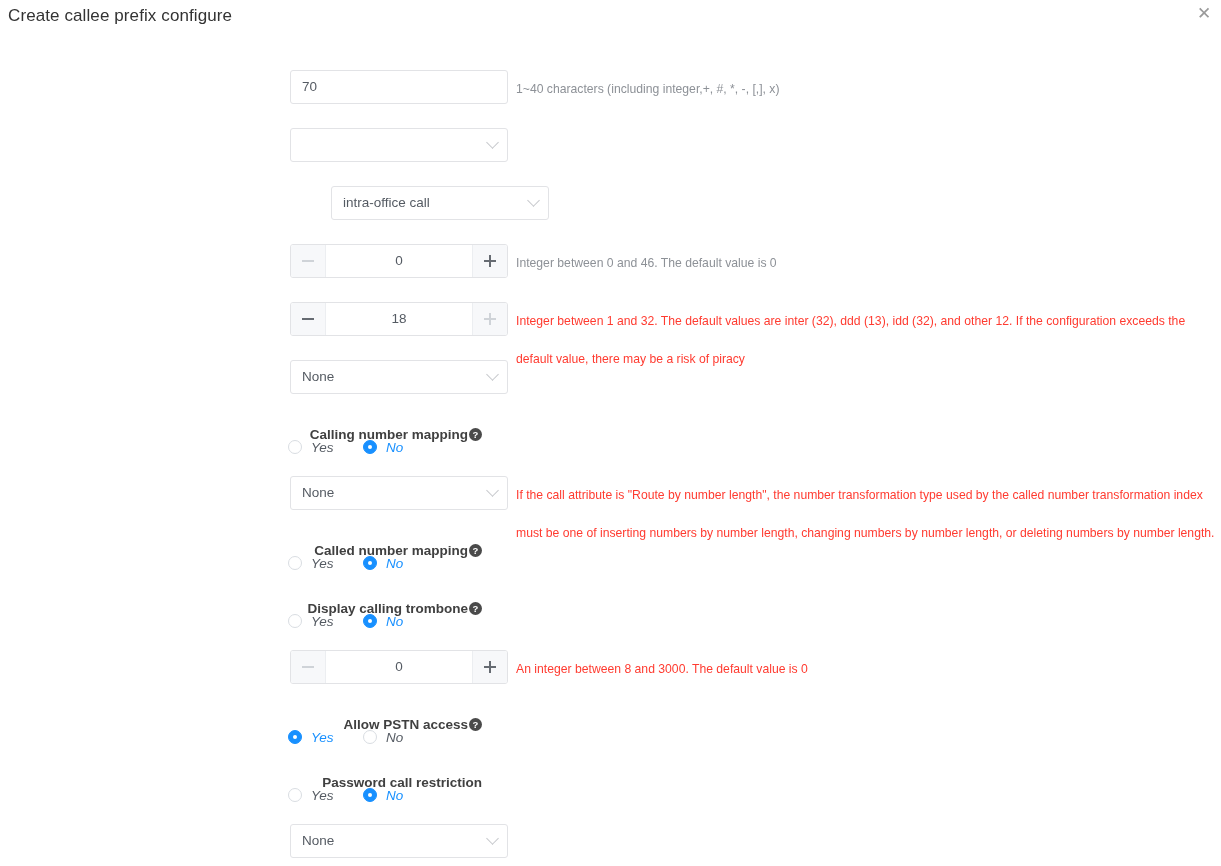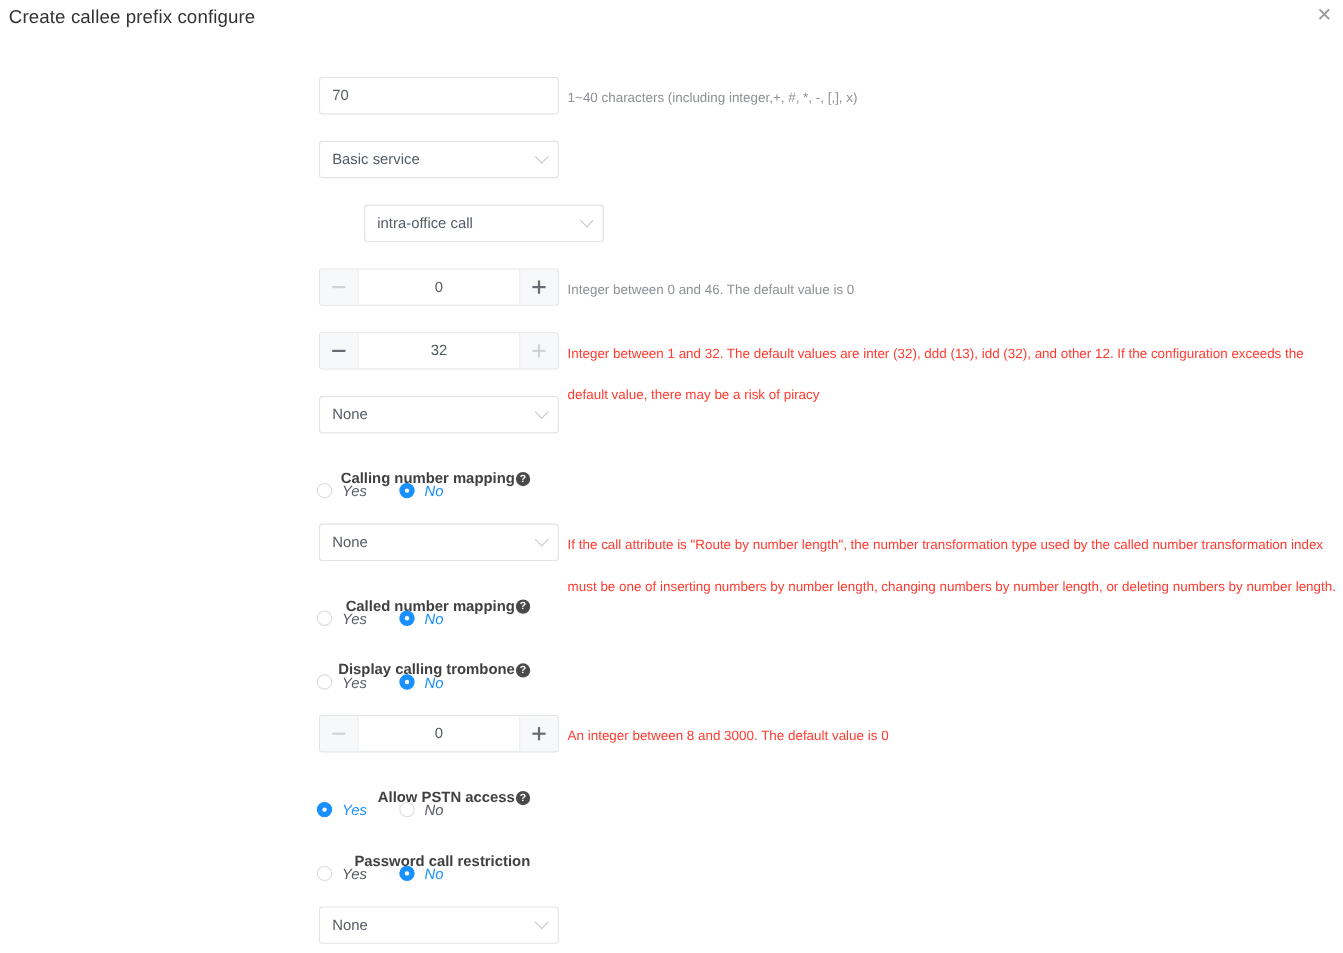--- a/index.html
+++ b/index.html
@@ -137,21 +137,20 @@
       <div class="row" style="top: 70px;">
         <div class="label"><span class="star">*</span><span>Prefix</span><span class="qmark">?</span></div>
         <div class="field">
           <div class="val">70</div>
         </div>
         <div class="hint">1~40 characters (including integer,+, #, *, -, [,], x)</div>
       </div>
       <div class="row" style="top: 128px;">
         <div class="label"><span class="star">*</span><span>Service type</span></div>
         <div class="field select">
-          <div class="val">Basic service</div>
           <span class="caret"></span>
         </div>
       </div>
       <div class="row" style="top: 186px; margin-left: 41px;">
         <div class="label"><span class="star">*</span><span>Call property</span></div>
         <div class="field select">
           <div class="val">intra-office call</div>
           <span class="caret"></span>
         </div>
       </div>
@@ -168,21 +167,21 @@
           </div>
         </div>
         <div class="hint">Integer between 0 and 46. The default value is 0</div>
       </div>
       <div class="row" style="top: 302px;">
         <div class="label"><span class="star">*</span><span>Maximum number length</span><span class="qmark">?</span></div>
         <div class="stepper">
           <div class="btn minus">
             <span class="bar-h"></span>
           </div>
-          <div class="num">32</div>
+          <div class="num">18</div>
           <div class="btn plus dim">
             <span class="bar-h"></span>
             <span class="bar-v"></span>
           </div>
         </div>
         <div class="hint warn wrap">Integer between 1 and 32. The default values are inter (32), ddd (13), idd (32), and other 12. If the configuration exceeds the default value, there may be a risk of piracy</div>
       </div>
       <div class="row" style="top: 360px;">
         <div class="label"><span>Calling number change</span><span class="qmark">?</span></div>
         <div class="field select">

